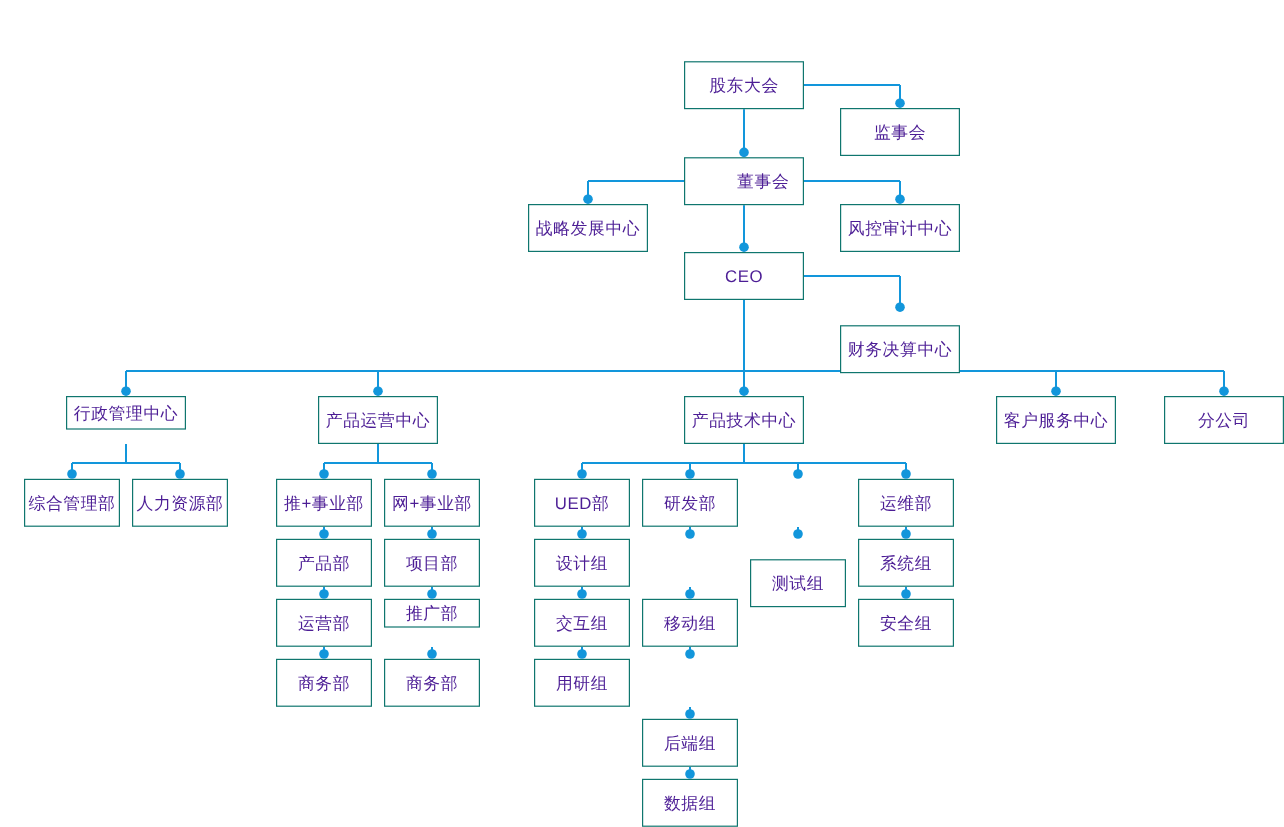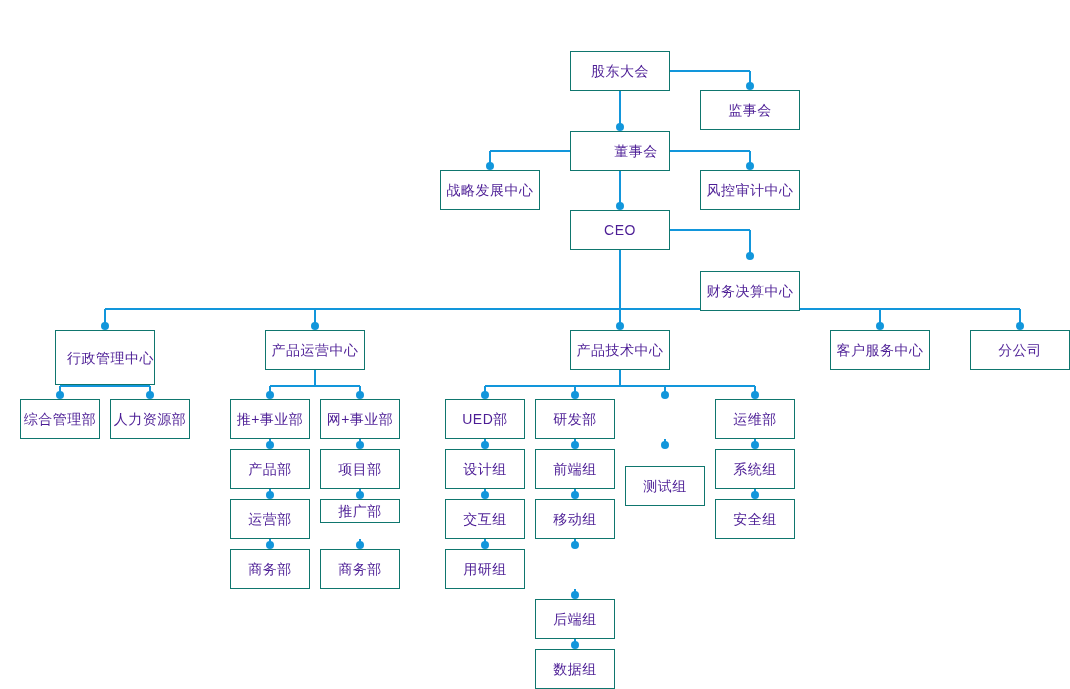--- a/index.html
+++ b/index.html
@@ -121,21 +121,21 @@
     </div>
     <div class="node" style="left: 700px; top: 170px; width: 100px; height: 40px;">
       <span>风控审计中心</span>
     </div>
     <div class="node" style="left: 570px; top: 210px; width: 100px; height: 40px;">
       <span>CEO</span>
     </div>
     <div class="node" style="left: 700px; top: 260px; width: 100px; height: 40px; margin-top: 11px;">
       <span>财务决算中心</span>
     </div>
-    <div class="node" style="left: 55px; top: 330px; width: 100px; height: 55px; justify-content: flex-end;">
+    <div class="node" style="left: 55px; top: 330px; width: 100px; height: 28px;">
       <span>行政管理中心</span>
     </div>
     <div class="node" style="left: 265px; top: 330px; width: 100px; height: 40px;">
       <span>产品运营中心</span>
     </div>
     <div class="node" style="left: 570px; top: 330px; width: 100px; height: 40px;">
       <span>产品技术中心</span>
     </div>
     <div class="node" style="left: 830px; top: 330px; width: 100px; height: 40px;">
       <span>客户服务中心</span>
@@ -180,23 +180,20 @@
       <span>设计组</span>
     </div>
     <div class="node" style="left: 445px; top: 499px; width: 80px; height: 40px;">
       <span>交互组</span>
     </div>
     <div class="node" style="left: 445px; top: 549px; width: 80px; height: 40px;">
       <span>用研组</span>
     </div>
     <div class="node" style="left: 535px; top: 399px; width: 80px; height: 40px;">
       <span>研发部</span>
-    </div>
-    <div class="node" style="left: 535px; top: 449px; width: 80px; height: 40px;">
-      <span>前端组</span>
     </div>
     <div class="node" style="left: 535px; top: 499px; width: 80px; height: 40px;">
       <span>移动组</span>
     </div>
     <div class="node" style="left: 535px; top: 599px; width: 80px; height: 40px;">
       <span>后端组</span>
     </div>
     <div class="node" style="left: 535px; top: 649px; width: 80px; height: 40px;">
       <span>数据组</span>
     </div>

